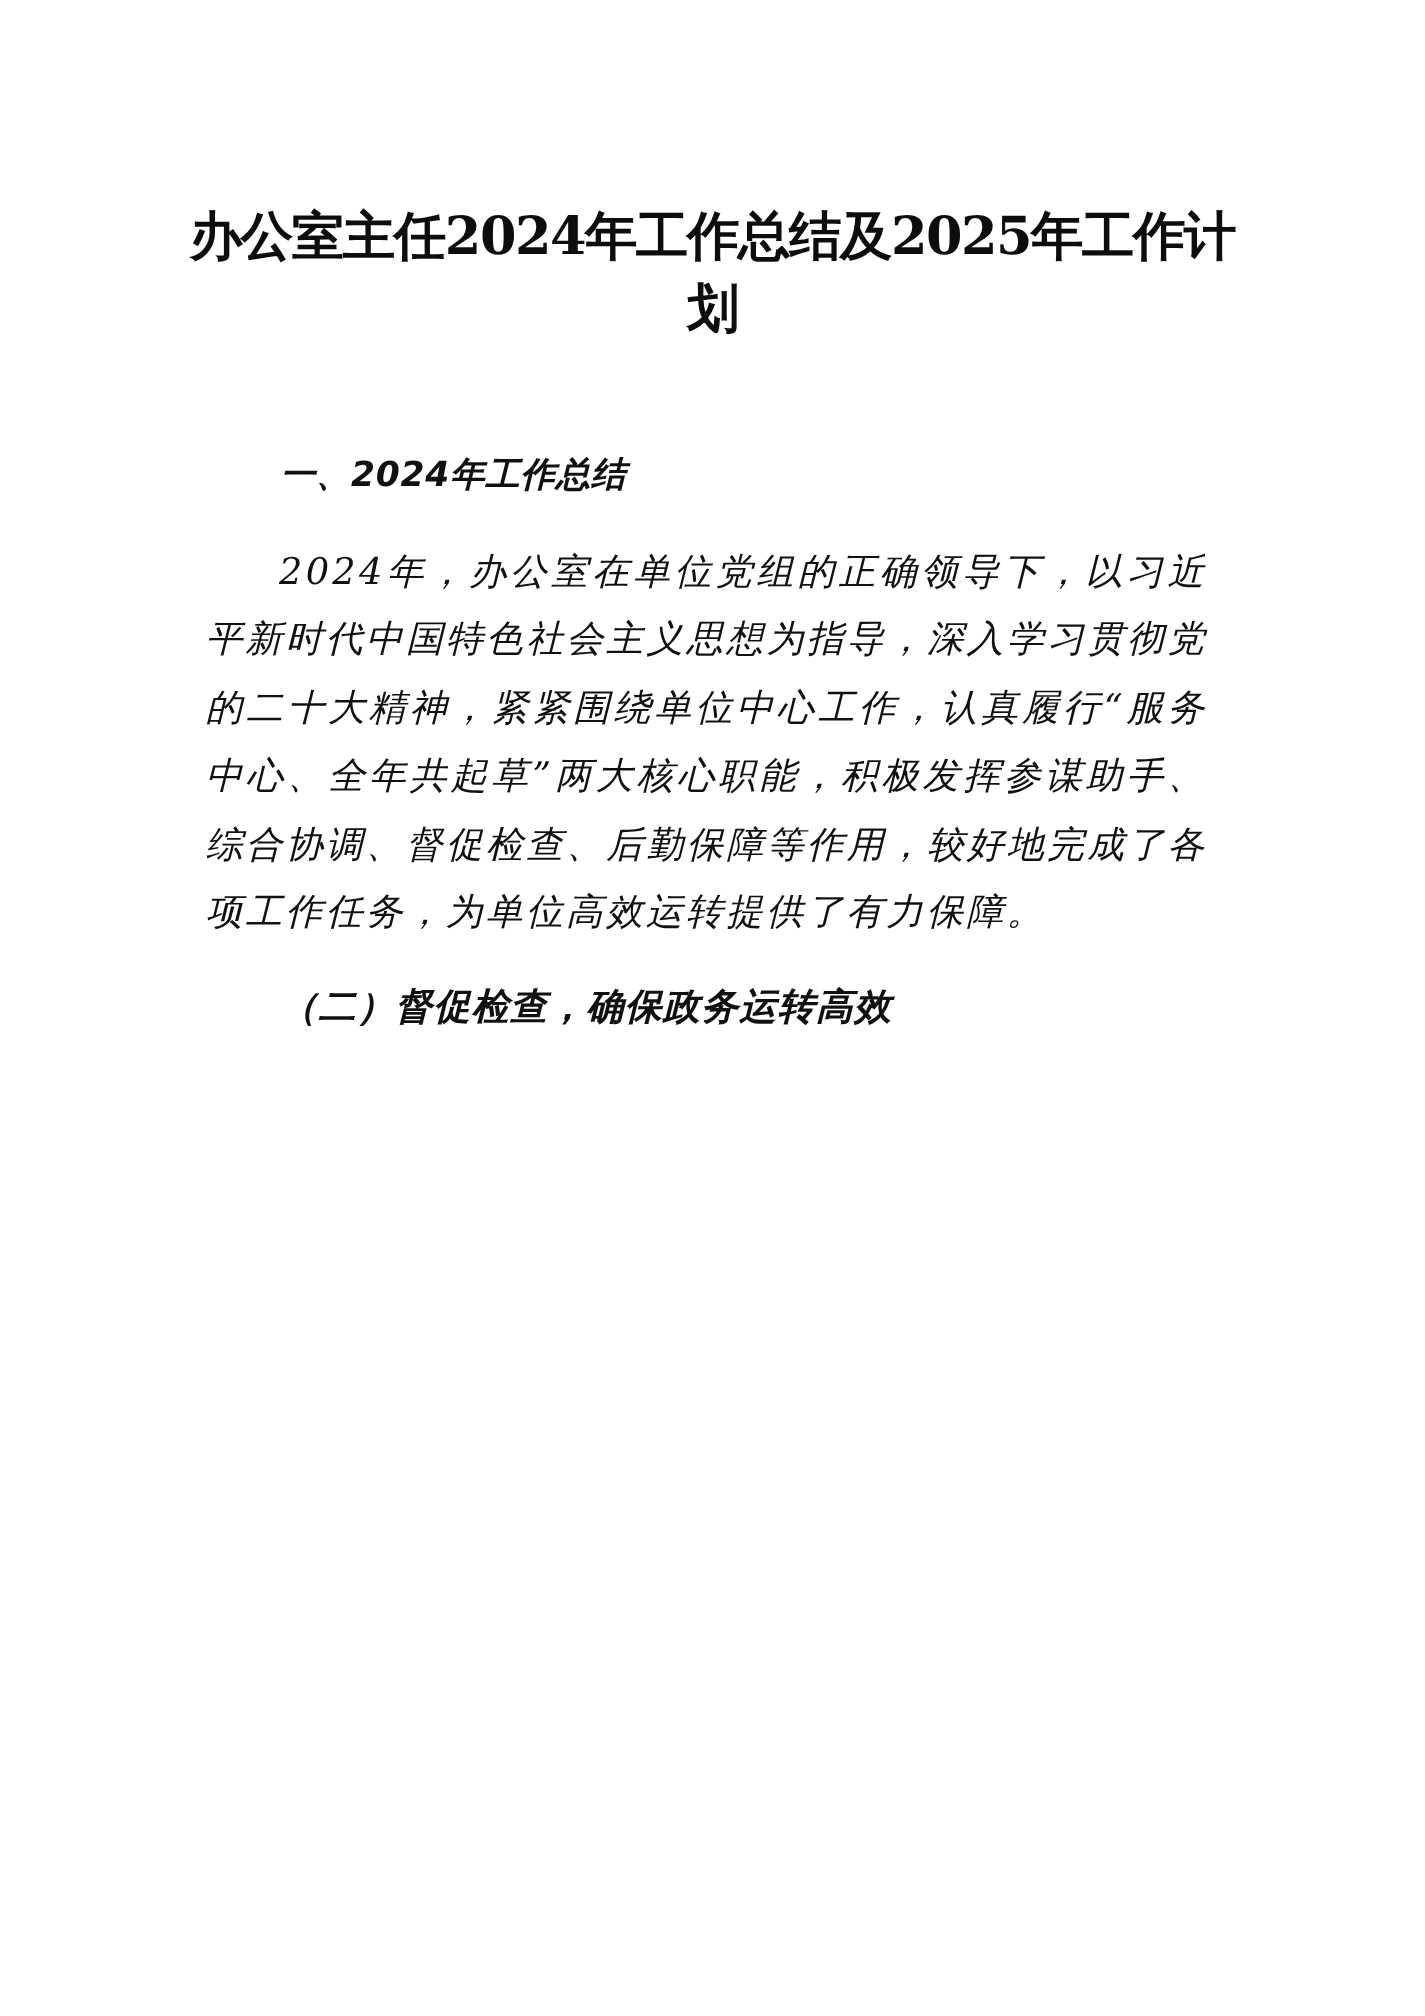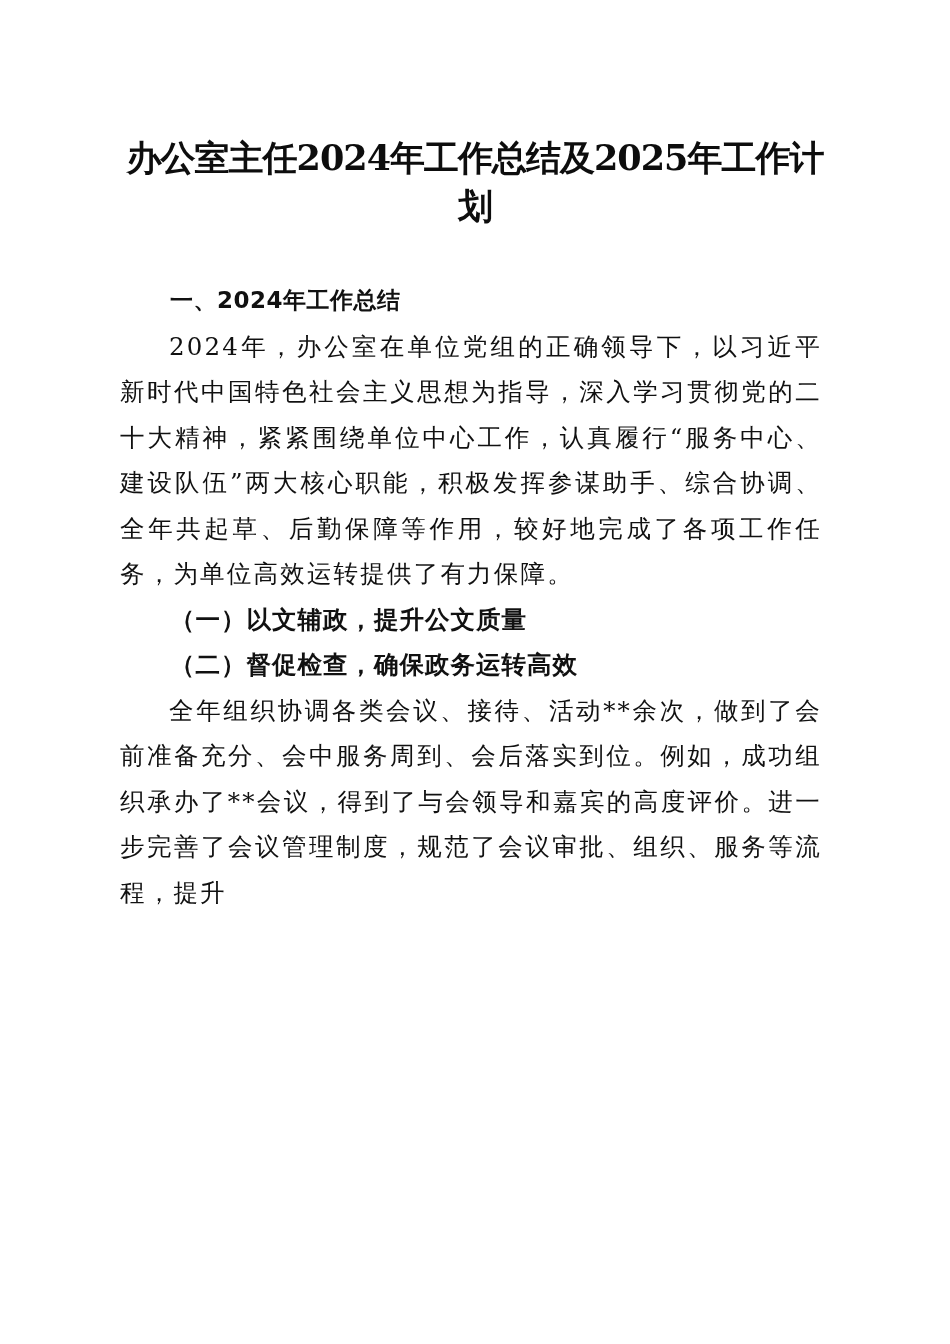--- a/index.html
+++ b/index.html
@@ -43,21 +43,22 @@
       top: 278px;
       width: 702px;
       font-size: 24.5px;
       line-height: 45.5px;
       letter-spacing: 2.2px;
       text-align: justify;
       text-justify: inter-character;
       word-break: break-all;
     }
     .content p {
-      margin: 0;
+      margin: 17px;
+      font-style: italic;
     }
     .h1 {
       padding-left: 50px;
       font-family: "DejaVu Sans", "Liberation Sans", sans-serif;
       font-weight: bold;
       letter-spacing: 0.5px;
       font-size: 23px;
     }
     .h2 {
       padding-left: 50px;
@@ -71,21 +72,19 @@
   </style>
 </head>
 <body>
 
 <div class="page">
 
   <div class="title">办公室主任2024年工作总结及2025年工作计划</div>
 
   <div class="content">
     <p class="h1">一、2024年工作总结</p>
-    <p class="para">2024年，办公室在单位党组的正确领导下，以习近平新时代中国特色社会主义思想为指导，深入学习贯彻党的二十大精神，紧紧围绕单位中心工作，认真履行“服务中心、建设队伍”两大核心职能，积极发挥参谋助手、综合协调、全年共起草、后勤保障等作用，较好地完成了各项工作任务，为单位高效运转提供了有力保障。</p>
+    <p class="para">2024年，办公室在单位党组的正确领导下，以习近平新时代中国特色社会主义思想为指导，深入学习贯彻党的二十大精神，紧紧围绕单位中心工作，认真履行“服务中心、全年共起草”两大核心职能，积极发挥参谋助手、综合协调、督促检查、后勤保障等作用，较好地完成了各项工作任务，为单位高效运转提供了有力保障。</p>
 
-    <p class="h2">（一）以文辅政，提升公文质量</p>
 
     <p class="h2">（二）督促检查，确保政务运转高效</p>
-    <p class="para">全年组织协调各类会议、接待、活动**余次，做到了会前准备充分、会中服务周到、会后落实到位。例如，成功组织承办了**会议，得到了与会领导和嘉宾的高度评价。进一步完善了会议管理制度，规范了会议审批、组织、服务等流程，提升</p>
   </div>
 
 </div>
 
 </body></html>

